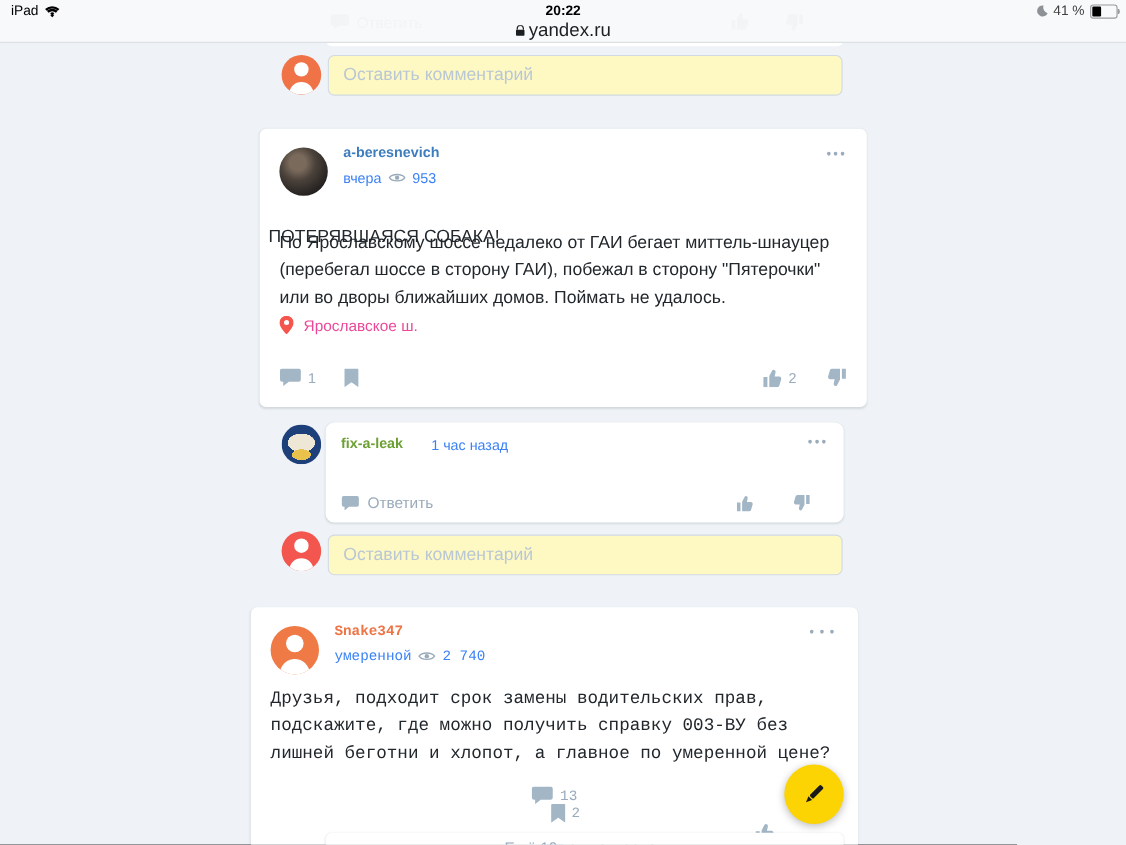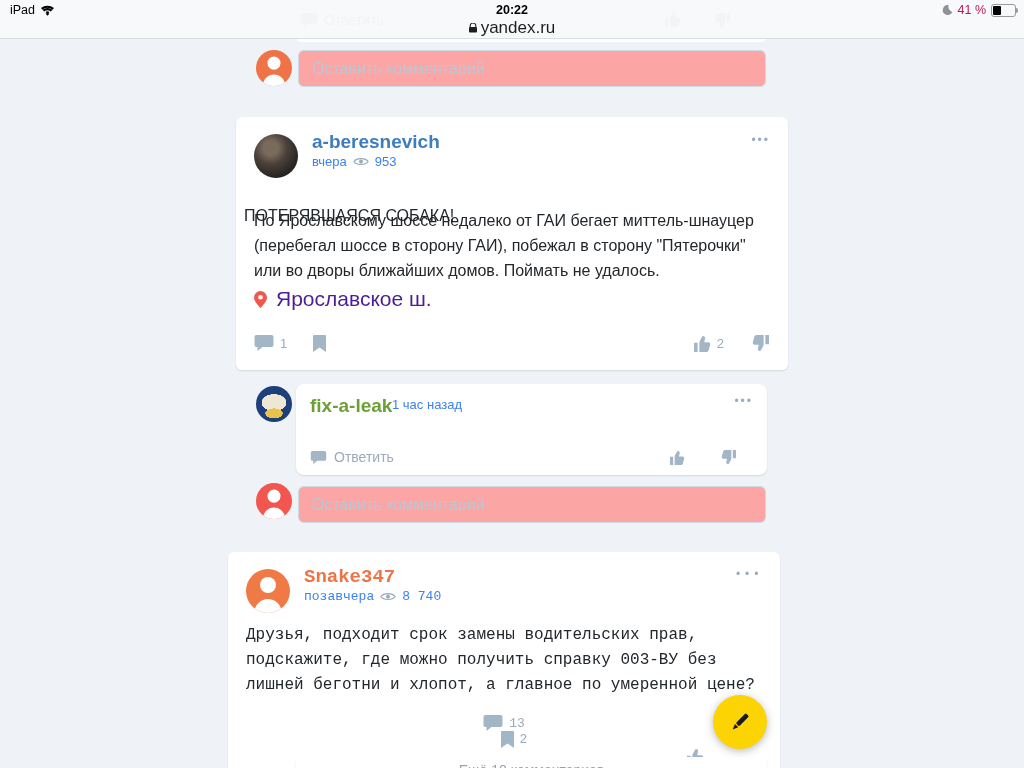--- a/index.html
+++ b/index.html
@@ -12,43 +12,43 @@
   .ghost-sliver{position:absolute;z-index:1;left:296px;top:34px;width:471px;height:8px;
          background:#fff;border-radius:0 0 6px 6px;}
   .topbar{position:absolute;z-index:10;left:0;top:0;width:1024px;height:38px;
           background:rgba(248,249,250,.93);border-bottom:1px solid #d9dde0;}
   .statusrow{position:absolute;left:0;top:0;width:100%;height:20px;}
   .status-left{position:absolute;left:10px;top:3px;display:flex;align-items:center;gap:5px;
                font-size:12.5px;color:#000;}
   .status-time{position:absolute;left:0;right:0;top:3px;text-align:center;
                font-size:12.5px;font-weight:700;color:#000;}
   .status-right{position:absolute;right:8px;top:3px;display:flex;align-items:center;gap:5px;
-                font-size:12.5px;color:#be185d;}
+                font-size:12.5px;color:#404040;}
   .urlrow{position:absolute;left:0;top:19px;width:100%;height:18px;display:flex;
           align-items:center;justify-content:center;gap:4px;font-size:17px;color:#1c1f22;}
   .battery{position:relative;width:23px;height:11px;border:1px solid #9a9a9e;border-radius:3px;}
   .battery .fill{position:absolute;left:1px;top:1px;bottom:1px;width:8px;background:#000;border-radius:1px;}
   .battery .nub{position:absolute;right:-3px;top:3px;width:2px;height:5px;background:#9a9a9e;
                 border-radius:0 2px 2px 0;}
   
   .card{position:absolute;background:#fff;border-radius:6px;
         box-shadow:0 1px 2px rgba(40,55,70,.14);}
   .avatar{position:absolute;border-radius:50%;overflow:hidden;}
   .av-sil{position:absolute;left:0;top:0;width:100%;height:100%;}
-  .username{position:absolute;font-size:19px;font-weight:700;cursor:pointer;}
+  .username{position:absolute;font-size:13px;font-weight:700;cursor:pointer;}
   .meta{position:absolute;display:flex;align-items:center;gap:6px;
         font-size:13px;color:#3b82f6;}
   .dots{position:absolute;color:#9aabbb;font-size:12px;letter-spacing:2px;cursor:pointer;}
   .body-text{position:absolute;font-size:16px;line-height:25px;color:#22272c;}
-  .loc{position:absolute;display:flex;align-items:center;gap:9px;font-size:21px;color:#4c1d95;}
+  .loc{position:absolute;display:flex;align-items:center;gap:9px;font-size:14px;color:#ec4899;}
   .actions{position:absolute;display:flex;align-items:center;height:22px;}
   .act{display:flex;align-items:center;gap:6px;cursor:pointer;}
   .count{font-size:13px;color:#9aabbb;}
   .cin{position:absolute;width:468px;height:37px;box-sizing:border-box;
-       background:#fca5a5;border:1px solid #cfdae4;border-radius:6px;
+       background:#fef9c3;border:1px solid #cfdae4;border-radius:6px;
        font-family:"Liberation Sans",sans-serif;font-size:16px;color:#4a5a68;
        padding:0 13px;outline:none;}
   .cin::placeholder{color:#b9c7d5;opacity:1;}
   .reply{display:flex;align-items:center;gap:7px;color:#9aabbb;font-size:14px;cursor:pointer;}
   .fab{position:absolute;z-index:5;left:713px;top:695px;width:54px;height:54px;border-radius:50%;
        display:flex;align-items:center;justify-content:center;cursor:pointer;
        box-shadow:0 2px 8px rgba(0,0,0,.28);}
   .more-card{position:absolute;left:296px;top:757px;width:471px;height:30px;background:#fff;
              border-radius:6px;text-align:center;box-shadow:0 1px 2px rgba(40,55,70,.14);}
   .more-link{display:inline-block;margin-top:5px;font-size:14px;color:#90a4ba;cursor:pointer;}
@@ -223,28 +223,28 @@
 
   <div class="card" style="left:228px;top:552px;width:552px;height:244px;font-family:Liberation Mono, monospace;">
     <div class="avatar" style="left:18px;top:17px;width:44px;height:44px;background:#ef7a45;">
       <svg class="av-sil" viewBox="0 0 44 44">
           <circle cx="22" cy="16" r="8" fill="#fff"></circle>
           <path d="M8 44c1-9 7-14 14-14s13 5 14 14z" fill="#fff"></path>
         </svg>
     </div>
     <a class="username" style="left:76px;top:14px;color:#ee7445;">Snake347</a>
     <div class="meta" style="left:76px;top:37px;">
-      <span>позавчера</span>
+      <span>умеренной</span>
       <span>
         <svg width="16" height="11" viewBox="0 0 16 11">
             <path d="M1 5.5C3.4 1.6 12.6 1.6 15 5.5 12.6 9.4 3.4 9.4 1 5.5z" fill="none" stroke="#9aabbb" stroke-width="1.3"></path>
             <circle cx="8" cy="5.5" r="2" fill="#9aabbb"></circle>
           </svg>
       </span>
-      <span>8 740</span>
+      <span>2 740</span>
     </div>
     <div class="dots" style="right:18px;top:16px;">•••</div>
 
     <div class="body-text" style="left:18px;top:71px;width:516px;">Друзья, подходит срок замены водительских прав, подскажите, где можно получить справку 003-ВУ без лишней беготни и хлопот, а главное по умеренной цене?</div>
 
     <div class="actions" style="left:18px;right:18px;top:163px;flex-direction:column;">
       <div class="act">
         <svg width="20" height="16" viewBox="0 0 19 16">
             <path d="M2 0h15a2 2 0 0 1 2 2v8a2 2 0 0 1-2 2H8l-5 4v-4H2a2 2 0 0 1-2-2V2a2 2 0 0 1 2-2z" fill="#a3b6c6"></path>
           </svg>

